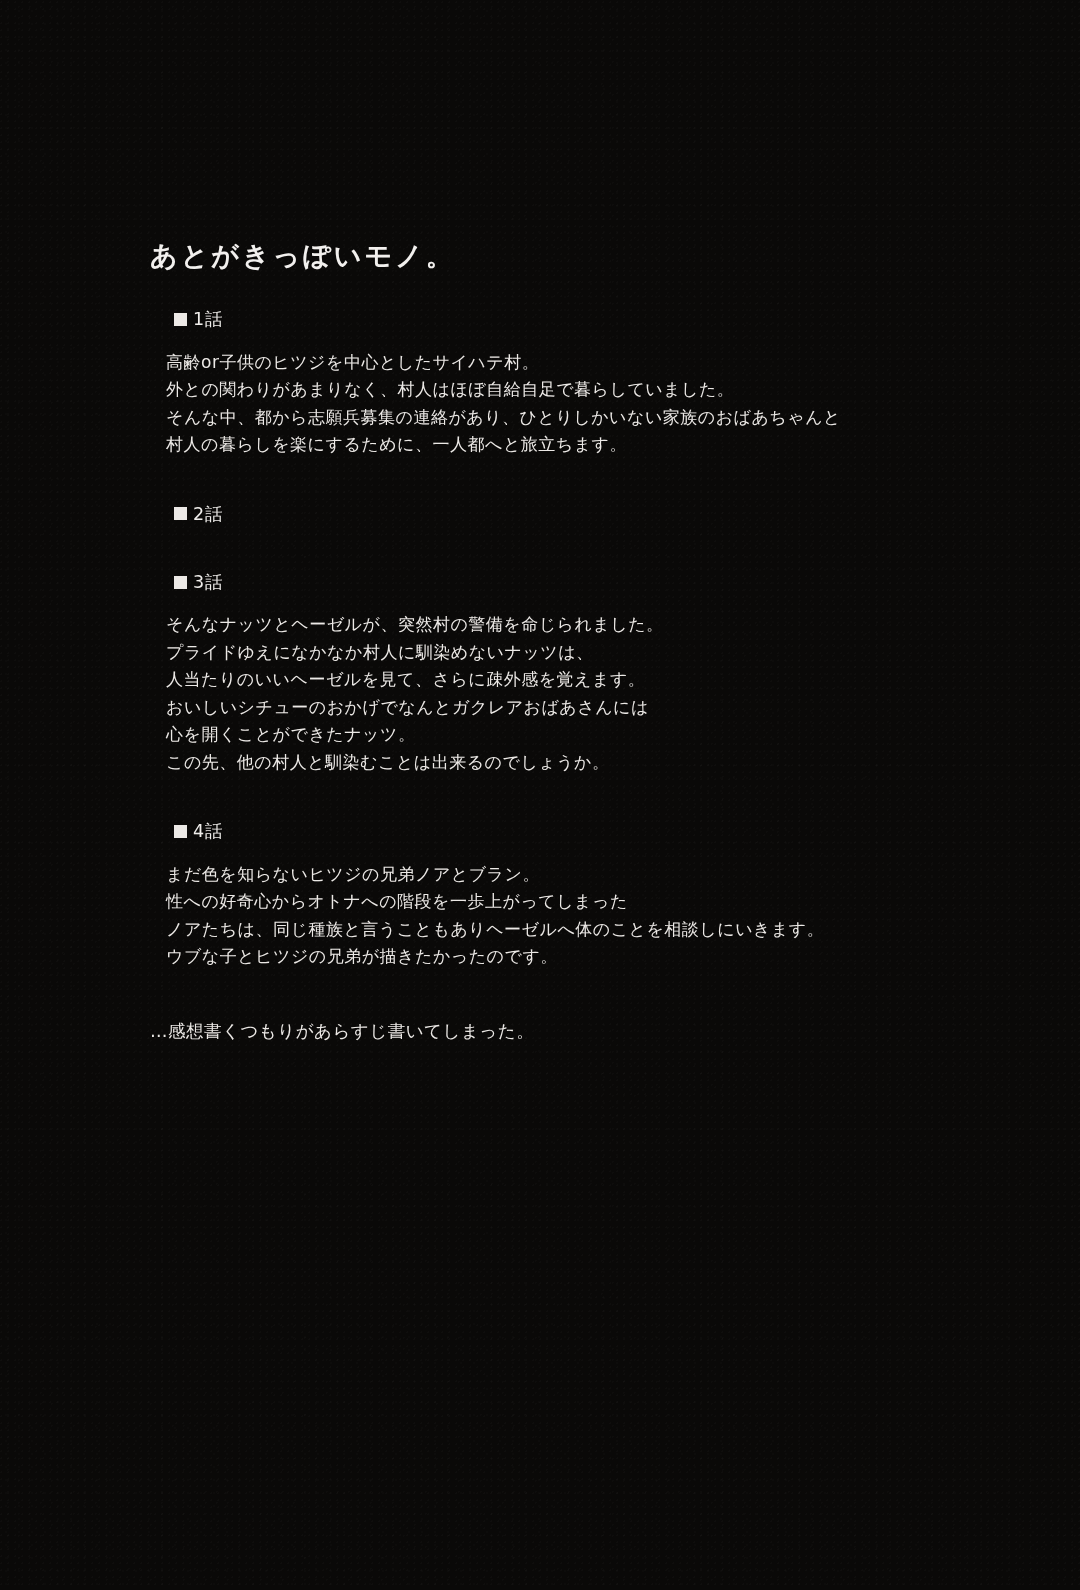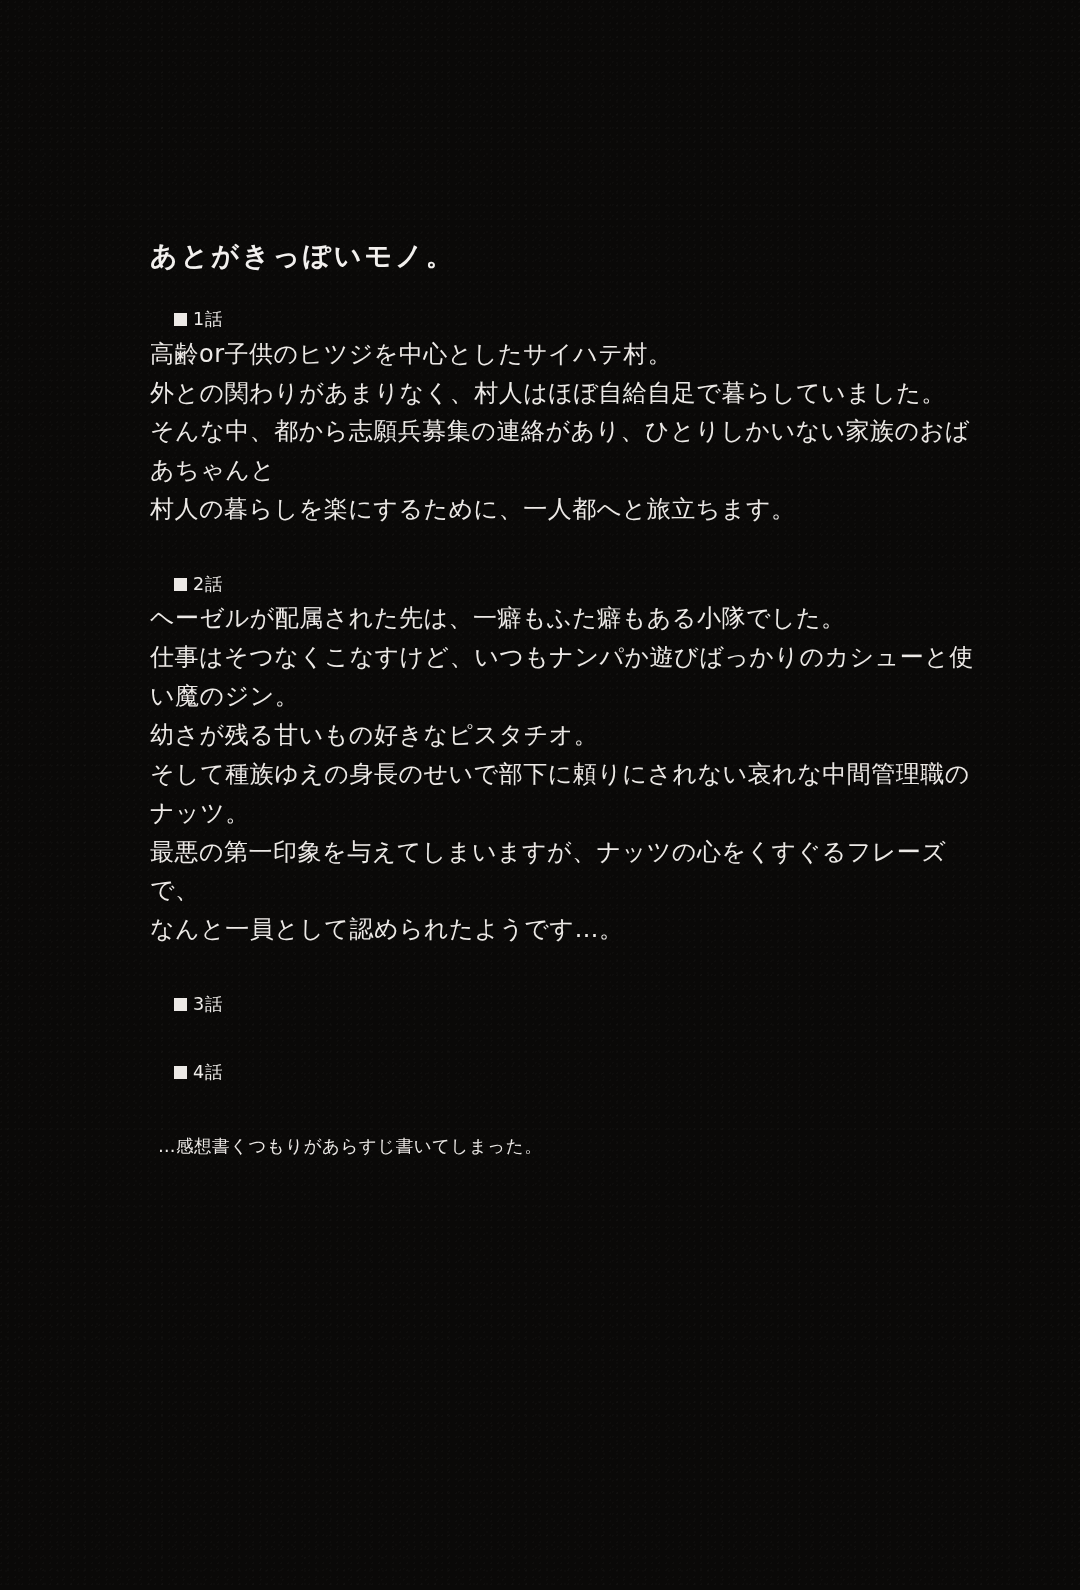--- a/index.html
+++ b/index.html
@@ -62,32 +62,32 @@
   }
   .sq {
     display: inline-block;
     width: 13px;
     height: 13px;
     background: #ece9e6;
     margin-right: 6px;
     flex: 0 0 auto;
   }
   .section-body {
-    font-size: 24px;
+    font-size: 17px;
     line-height: 1.62;
     letter-spacing: 0.5px;
     color: #ece9e6;
     white-space: pre-line;
-    margin: 0;
+    margin: 16px;
   }
   .footnote {
     font-size: 17.5px;
     letter-spacing: 0.5px;
     color: #ece9e6;
-    margin: 46px 0 0 8px;
+    margin: 46px 0 0 0;
     line-height: 1.6;
   }
 </style>
 </head>
 <body>
 
 <div class="page">
   <div class="content">
 
     <h1 class="afterword-title">あとがきっぽいモノ。</h1>
@@ -102,40 +102,44 @@
 外との関わりがあまりなく、村人はほぼ自給自足で暮らしていました。
 そんな中、都から志願兵募集の連絡があり、ひとりしかいない家族のおばあちゃんと
 村人の暮らしを楽にするために、一人都へと旅立ちます。</p>
     </div>
 
     <div class="section">
       <div class="section-head">
         <span class="sq"></span>
         <span>2話</span>
       </div>
-      <p class="section-body">ヘーゼルが配属された先は、一癖もふた癖もある小隊でした。
-仕事はそつなくこなすけど、いつもナンパか遊びばっかりのカシューと使い魔のジン。
-幼さが残る甘いもの好きなピスタチオ。
-そして種族ゆえの身長のせいで部下に頼りにされない哀れな中間管理職のナッツ。
-最悪の第一印象を与えてしまいますが、ナッツの心をくすぐるフレーズで、
-なんと一員として認められたようです…。</p>
     </div>
 
     <div class="section">
       <div class="section-head">
         <span class="sq"></span>
         <span>3話</span>
       </div>
+      <p class="section-body">そんなナッツとヘーゼルが、突然村の警備を命じられました。
+プライドゆえになかなか村人に馴染めないナッツは、
+人当たりのいいヘーゼルを見て、さらに疎外感を覚えます。
+おいしいシチューのおかげでなんとガクレアおばあさんには
+心を開くことができたナッツ。
+この先、他の村人と馴染むことは出来るのでしょうか。</p>
     </div>
 
     <div class="section">
       <div class="section-head">
         <span class="sq"></span>
         <span>4話</span>
       </div>
+      <p class="section-body">まだ色を知らないヒツジの兄弟ノアとブラン。
+性への好奇心からオトナへの階段を一歩上がってしまった
+ノアたちは、同じ種族と言うこともありヘーゼルへ体のことを相談しにいきます。
+ウブな子とヒツジの兄弟が描きたかったのです。</p>
     </div>
 
     <div class="section">
     </div>
 
     <p class="footnote">…感想書くつもりがあらすじ書いてしまった。</p>
 
   </div>
 </div>
 

